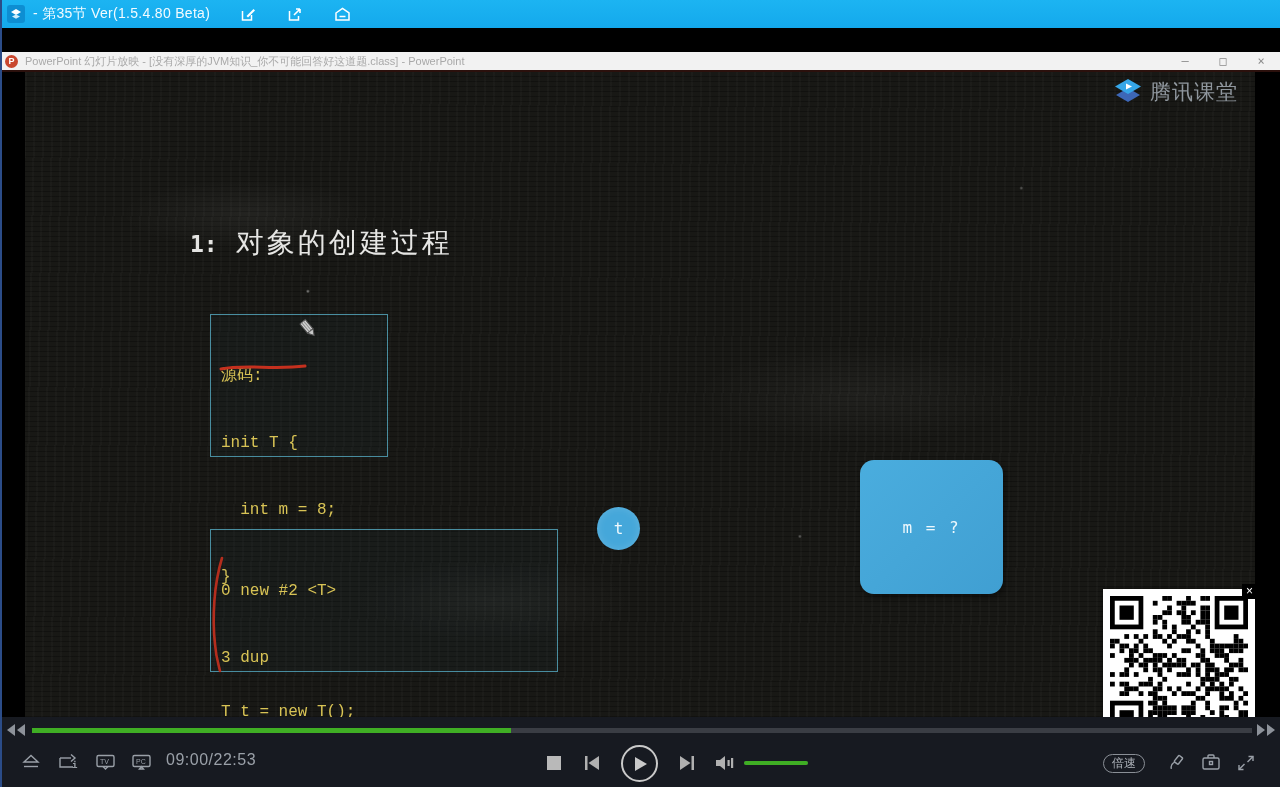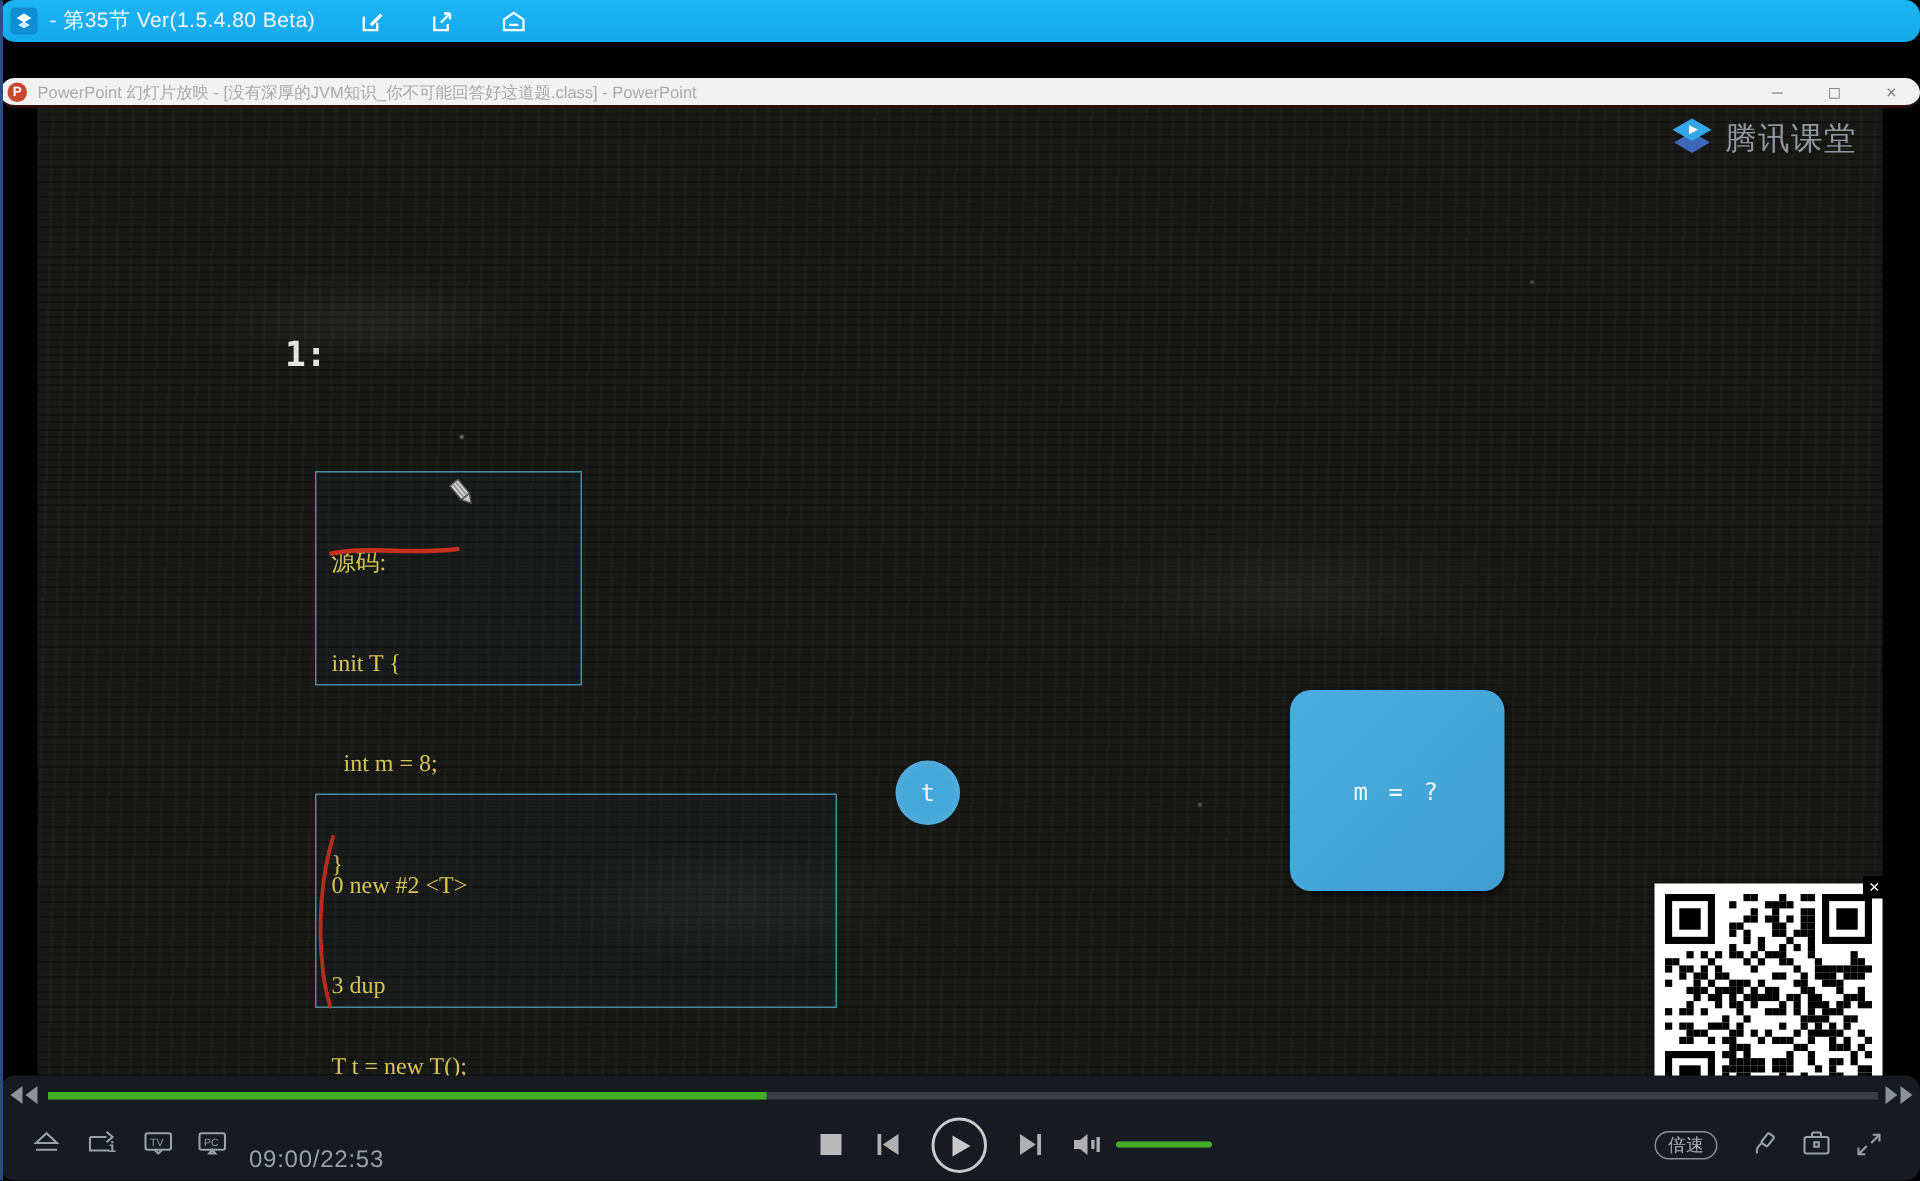--- a/index.html
+++ b/index.html
@@ -1,21 +1,21 @@
 <!DOCTYPE html>
 <html><head>
 <meta charset="utf-8">
 <style>
   * { margin:0; padding:0; box-sizing:border-box; }
   html,body { width:1280px; height:787px; }
   body {
     position:relative; overflow:hidden; background:#000;
     font-family:"Liberation Sans", sans-serif;
   }
-  .abs { position:absolute;border-radius:10px; }
+  .abs { position:absolute; }
 
   
   .topbar {
     left:0; top:0; width:1280px; height:28px;
     background:linear-gradient(#1cb4f2,#14a9ec);
     display:flex; align-items:center; color:#fff;
   }
   .topbar .appicon {
     width:18px; height:18px; margin:0 8px 0 7px;
     background:#0d8ed2; border-radius:3px;
@@ -72,21 +72,21 @@
     font-family:"DejaVu Sans Mono",monospace; font-weight:bold;
     font-size:23px; color:#e4e4e2; margin-right:18px;
   }
   .slide-title .cn {
     font-family:"DejaVu Serif",serif; font-size:28px; color:#e6e6e4; letter-spacing:3px;
   }
 
   .codebox {
     position:absolute; border:1px solid rgba(90,180,205,.75);
     background:rgba(60,130,150,.04);
-    font-family:Liberation Serif, serif; font-size:16px; color:#d8c355;
+    font-family:Liberation Mono, monospace; font-size:16px; color:#d8c355;
     padding:5px 10px; white-space:pre; line-height:22.4px;
   }
   .codebox .boxlabel { color:#d8c355; }
   #srcbox { left:210px; top:242px; width:178px; height:143px; }
   #bytebox { left:210px; top:457px; width:348px; height:143px; }
 
   .redline { position:absolute; pointer-events:none; }
 
   .pencil { position:absolute; left:293px; top:318px; width:22px; height:22px;
             transform:rotate(-40deg); opacity:.9; }
@@ -122,21 +122,21 @@
   
   .playerbar { left:0; top:717px; width:1280px; height:70px; background:#171a21; }
   .skipbtn { position:absolute; top:5px; width:22px; height:18px; cursor:pointer; }
   .progress-track {
     position:absolute; left:32px; right:28px; top:11px; height:5px;
     background:#3a3d44; cursor:pointer;
   }
   .progress-fill { height:100%; background:#3fae24; }
   .ctl { position:absolute; cursor:pointer; }
   .time {
-    position:absolute; left:166px; top:48px; font-size:16px; color:#9aa0a8;
+    position:absolute; left:166px; top:34px; font-size:16px; color:#9aa0a8;
     font-family:"Liberation Sans",sans-serif; letter-spacing:.5px; cursor:default;
   }
   .stopbtn { left:547px; top:39px; width:14px; height:14px; background:#b9b9b9; }
   .playbtn {
     left:621px; top:28px; width:37px; height:37px; border:2px solid #c9c9c9;
     border-radius:50%; display:flex; align-items:center; justify-content:center;
   }
   .vol-track { position:absolute; left:744px; top:44px; width:64px; height:4px;
                background:#3a3d44; cursor:pointer; border-radius:2px; }
   .vol-fill { height:100%; background:#3fae24; border-radius:2px; }
@@ -200,20 +200,21 @@
       <svg width="30" height="28" viewBox="0 0 30 28">
         <polygon points="15,10 27,17 15,24 3,17" fill="#3f6cc0" opacity=".95"></polygon>
         <polygon points="15,1 28,8.5 15,16 2,8.5" fill="#35a6e8"></polygon>
         <polygon points="13,5.5 19,8.5 13,11.5" fill="#fff"></polygon>
       </svg>
       <span class="brandtext">腾讯课堂</span>
     </div>
 
     <div class="slide-title">
       <span class="num">1:</span>
+      <span class="cn">对象的创建过程</span>
     </div>
 
     <div class="codebox" id="srcbox" style="left:185px;">
       <div class="boxlabel">源码:</div>
       <div>init T {</div>
       <div>  int m = 8;</div>
       <div>}</div>
       <div>&nbsp;</div>
       <div>T t = new T();</div>
       <svg class="redline" style="left:8px; top:48px;" width="90" height="10" viewBox="0 0 90 10">

